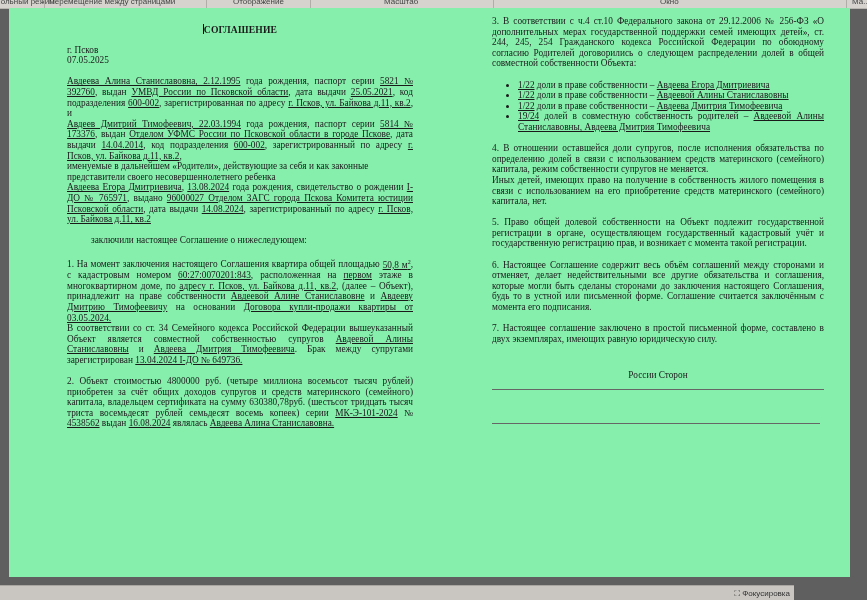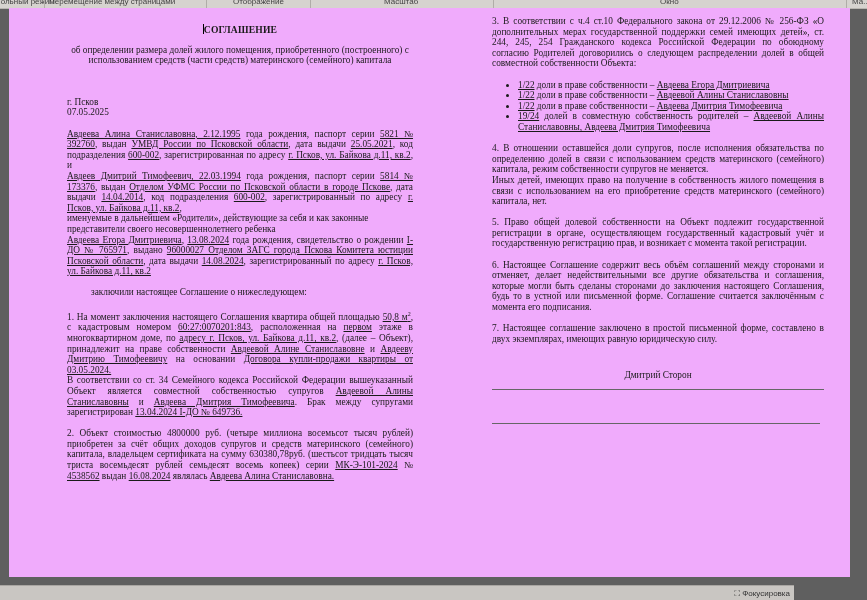--- a/index.html
+++ b/index.html
@@ -10,21 +10,21 @@
       color: #1a1a1a;
     }
     .ribbon {
       position: absolute; left: 0; top: 0; width: 867px; height: 8px;
       background: #d6d3cf; border-bottom: 1px solid #b8b5b0; overflow: hidden;
       font-family: "Liberation Sans", sans-serif; font-size: 8px; line-height: 6px; color: #444;
     }
     .ribbon span { position: absolute; top: -1px; white-space: nowrap; }
     .ribbon .sep { position: absolute; top: 0; width: 1px; height: 8px; background: #b0ada8; }
     .page {
-      position: absolute; top: 8px; background: #f0abfc;
+      position: absolute; top: 8px; background: #86efac;
       height: 569px; box-sizing: border-box; overflow: hidden;
     }
     #page1 { left: 9px; width: 428px; padding: 14px 24px 0 58px; }
     #page2 { left: 435px; width: 415px; padding: 8px 26px 0 57px; }
     .doc { font-size: 9.3px; line-height: 10.6px; }
     .title { text-align: center; font-weight: bold; font-size: 9.6px; margin: 2px 0 9px 0; letter-spacing: 0.2px; }
     .subtitle { text-align: center; margin: 0 0 31px 0; }
     .just { text-align: justify; }
     .gap { height: 10.6px; }
     .u { text-decoration: underline; }
@@ -53,21 +53,20 @@
   <div class="sep" style="left:310px"></div>
   <span style="left:384px">Масштаб</span>
   <div class="sep" style="left:493px"></div>
   <span style="left:660px">Окно</span>
   <div class="sep" style="left:846px"></div>
   <span style="left:852px">Ма...</span>
 </div>
 
 <div class="page doc" id="page1">
   <div class="title"><span class="cursor"></span><span>СОГЛАШЕНИЕ</span></div>
-  <div class="subtitle">об определении размера долей жилого помещения, приобретенного (построенного) с использованием средств (части средств) материнского (семейного) капитала</div>
   <div>г. Псков</div>
   <div>07.05.2025</div>
   <div class="gap"></div>
   <div class="just"><span class="u">Авдеева Алина Станиславовна, 2.12.1995</span><span> года рождения, паспорт серии </span><span class="u">5821 № 392760</span><span>, выдан </span><span class="u">УМВД России по Псковской области</span><span>, дата выдачи </span><span class="u">25.05.2021</span><span>, код подразделения </span><span class="u">600-002</span><span>, зарегистрированная по адресу </span><span class="u">г. Псков, ул. Байкова д.11, кв.2</span><span>, и</span></div>
   <div class="just"><span class="u">Авдеев Дмитрий Тимофеевич, 22.03.1994</span><span> года рождения, паспорт серии </span><span class="u">5814 № 173376</span><span>, выдан </span><span class="u">Отделом УФМС России по Псковской области в городе Пскове</span><span>, дата выдачи </span><span class="u">14.04.2014</span><span>, код подразделения </span><span class="u">600-002</span><span>, зарегистрированный по адресу </span><span class="u">г. Псков, ул. Байкова д.11, кв.2</span><span>,</span></div>
   <div>именуемые в дальнейшем «Родители», действующие за себя и как законные представители своего несовершеннолетнего ребенка</div>
   <div class="just"><span class="u">Авдеева Егора Дмитриевича</span><span>, </span><span class="u">13.08.2024</span><span> года рождения, свидетельство о рождении </span><span class="u">I-ДО № 765971</span><span>, выдано </span><span class="u">96000027 Отделом ЗАГС города Пскова Комитета юстиции Псковской области</span><span>, дата выдачи </span><span class="u">14.08.2024</span><span>, зарегистрированный по адресу </span><span class="u">г. Псков, ул. Байкова д.11, кв.2</span></div>
   <div class="gap"></div>
   <div class="indent">заключили настоящее Соглашение о нижеследующем:</div>
   <div class="gap"></div>
@@ -88,21 +87,21 @@
   </ul>
   <div class="gap"></div>
   <div class="just">4. В отношении оставшейся доли супругов, после исполнения обязательства по определению долей в связи с использованием средств материнского (семейного) капитала, режим собственности супругов не меняется.</div>
   <div class="just">Иных детей, имеющих право на получение в собственность жилого помещения в связи с использованием на его приобретение средств материнского (семейного) капитала, нет.</div>
   <div class="gap"></div>
   <div class="just">5. Право общей долевой собственности на Объект подлежит государственной регистрации в органе, осуществляющем государственный кадастровый учёт и государственную регистрацию прав, и возникает с момента такой регистрации.</div>
   <div class="gap"></div>
   <div class="just">6. Настоящее Соглашение содержит весь объём соглашений между сторонами и отменяет, делает недействительными все другие обязательства и соглашения, которые могли быть сделаны сторонами до заключения настоящего Соглашения, будь то в устной или письменной форме. Соглашение считается заключённым с момента его подписания.</div>
   <div class="gap"></div>
   <div class="just">7. Настоящее соглашение заключено в простой письменной форме, составлено в двух экземплярах, имеющих равную юридическую силу.</div>
-  <div class="signatures">Дмитрий Сторон</div>
+  <div class="signatures">России Сторон</div>
   <div class="sigline" style="margin-top:8px;"></div>
   <div class="sigline" style="margin-top:33px; margin-right:4px;"></div>
 </div>
 
 <div class="status">
   <span class="focus">
     <span>⛶</span>
     <span>Фокусировка</span>
   </span>
 </div>

